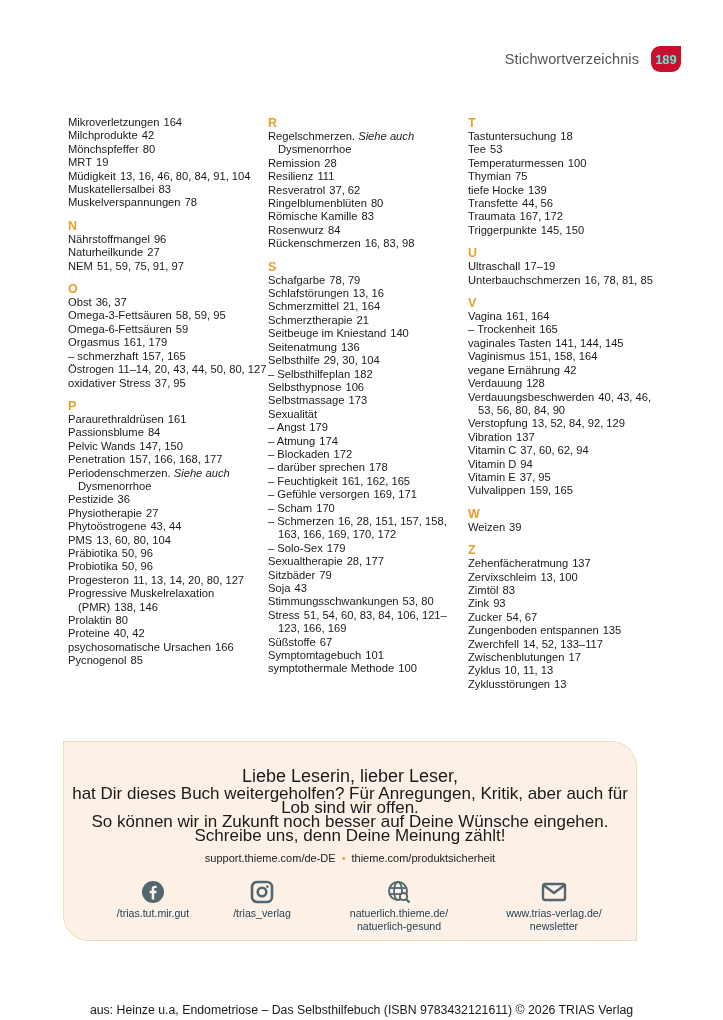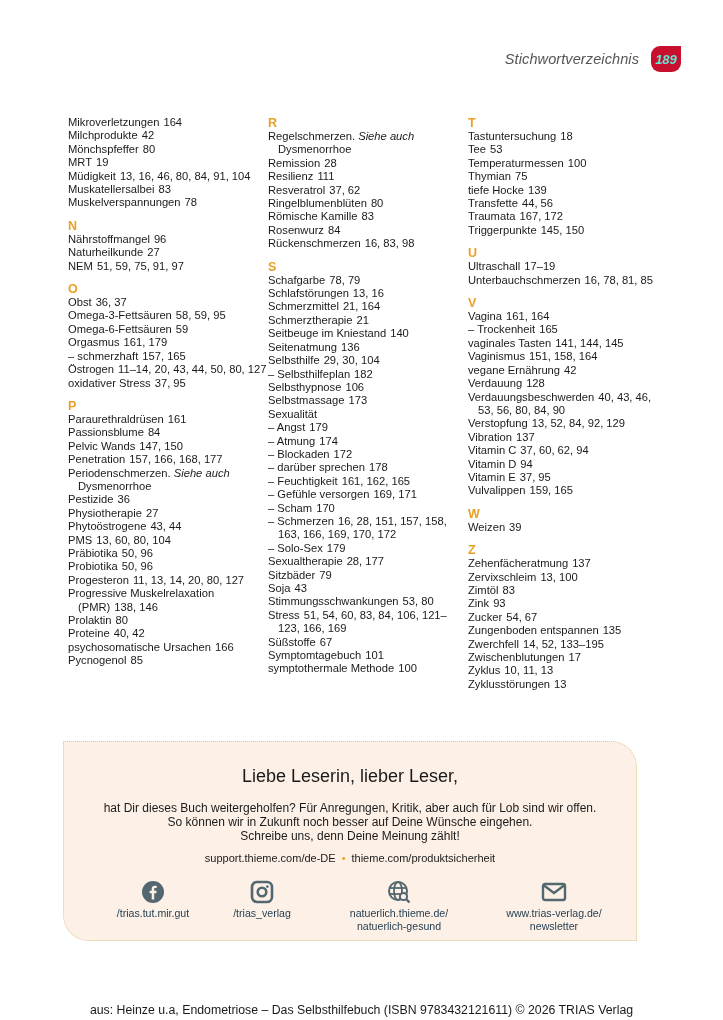--- a/index.html
+++ b/index.html
@@ -2,21 +2,21 @@
 <html><head>
 <meta charset="utf-8">
 <style>
   html, body { margin: 0; padding: 0; background: #ffffff; }
   body {
     width: 723px; height: 1020px; position: relative; overflow: hidden;
     font-family: "Liberation Sans", "DejaVu Sans", sans-serif;
     color: #1a1a1a;
   }
   .running-head {
-    position: absolute; top: 46px; right: 42px; display: flex; align-items: center; font-style: italic;
+    position: absolute; top: 46px; right: 42px; display: flex; align-items: center;
   }
   .running-head .title {
     font-size: 14.5px; color: #555; margin-right: 12px; letter-spacing: 0.1px;
   }
   .page-badge {
     width: 30px; height: 26px; background: #c8102e; color: #5eead4;
     font-size: 13px; font-weight: bold; display: flex; align-items: center; justify-content: center;
     border-radius: 9px 0 9px 9px;
   }
   .columns {
@@ -38,21 +38,21 @@
 
   .feedback-box {
     position: absolute; left: 63px; top: 741px; width: 574px; height: 200px;
     background: #fdf1e7;
     border: 1.5px dotted #d9c98a;
     border-radius: 0 26px 0 26px;
     box-sizing: border-box;
     text-align: center;
   }
   .fb-title { font-size: 18px; margin-top: 24px; color: #1a1a1a; }
-  .fb-text { font-size: 12px; line-height: 14px; margin-top: 14px; }
+  .fb-text { font-size: 17px; line-height: 14px; }
   .fb-sign { font-size: 10.6px; margin-top: 9px; }
   .fb-links { font-size: 11px; margin-top: 9px; }
   .fb-links .dot { color: #e8a02a; margin: 0 6px; }
   .social {
     position: absolute; text-align: center; font-size: 10.6px; line-height: 13px; color: #1f3a4d;
   }
   .social svg { display: block; margin: 0 auto 3px auto; }
   .footer-credit {
     position: absolute; top: 1003px; left: 0; width: 723px; text-align: center;
     font-size: 12.3px; color: #1a1a1a;
@@ -196,21 +196,21 @@
         <div class="entry"><span>Weizen</span><span class="pages">39</span></div>
       </div>
       <div class="section">
         <div class="letter">Z</div>
         <div class="entry"><span>Zehenfächeratmung</span><span class="pages">137</span></div>
         <div class="entry"><span>Zervixschleim</span><span class="pages">13, 100</span></div>
         <div class="entry"><span>Zimtöl</span><span class="pages">83</span></div>
         <div class="entry"><span>Zink</span><span class="pages">93</span></div>
         <div class="entry"><span>Zucker</span><span class="pages">54, 67</span></div>
         <div class="entry"><span>Zungenboden entspannen</span><span class="pages">135</span></div>
-        <div class="entry"><span>Zwerchfell</span><span class="pages">14, 52, 133–195</span></div>
+        <div class="entry"><span>Zwerchfell</span><span class="pages">14, 52, 133–117</span></div>
         <div class="entry"><span>Zwischenblutungen</span><span class="pages">17</span></div>
         <div class="entry"><span>Zyklus</span><span class="pages">10, 11, 13</span></div>
         <div class="entry"><span>Zyklusstörungen</span><span class="pages">13</span></div>
       </div>
     </div>
   </div>
 
 <div class="feedback-box">
   <div class="fb-title">Liebe Leserin, lieber Leser,</div>
   <div class="fb-text">

